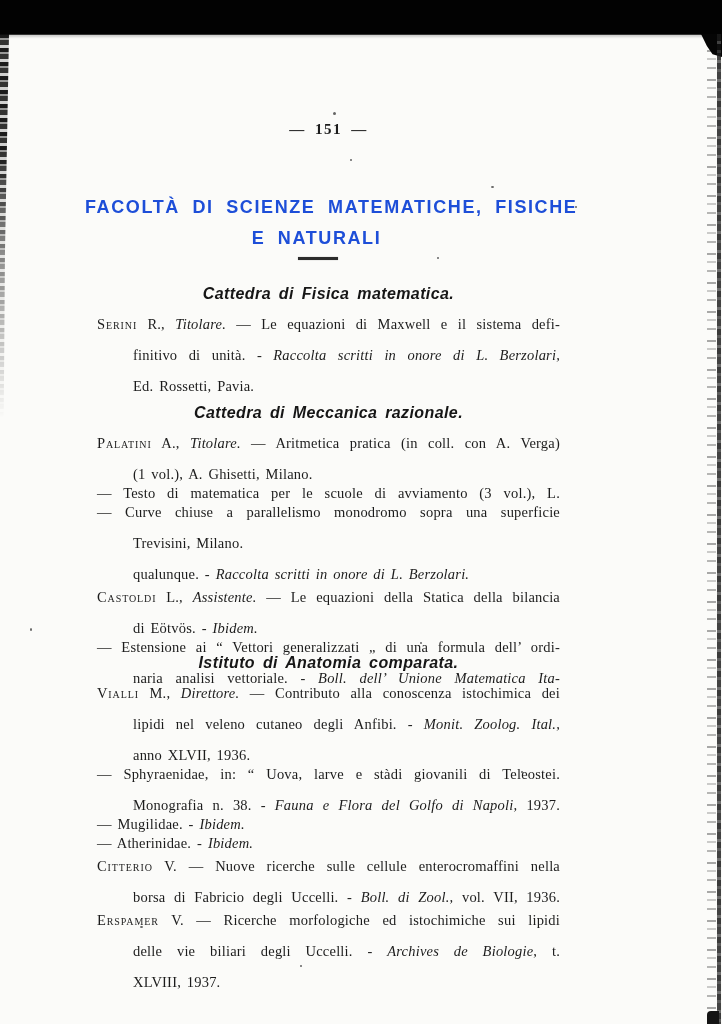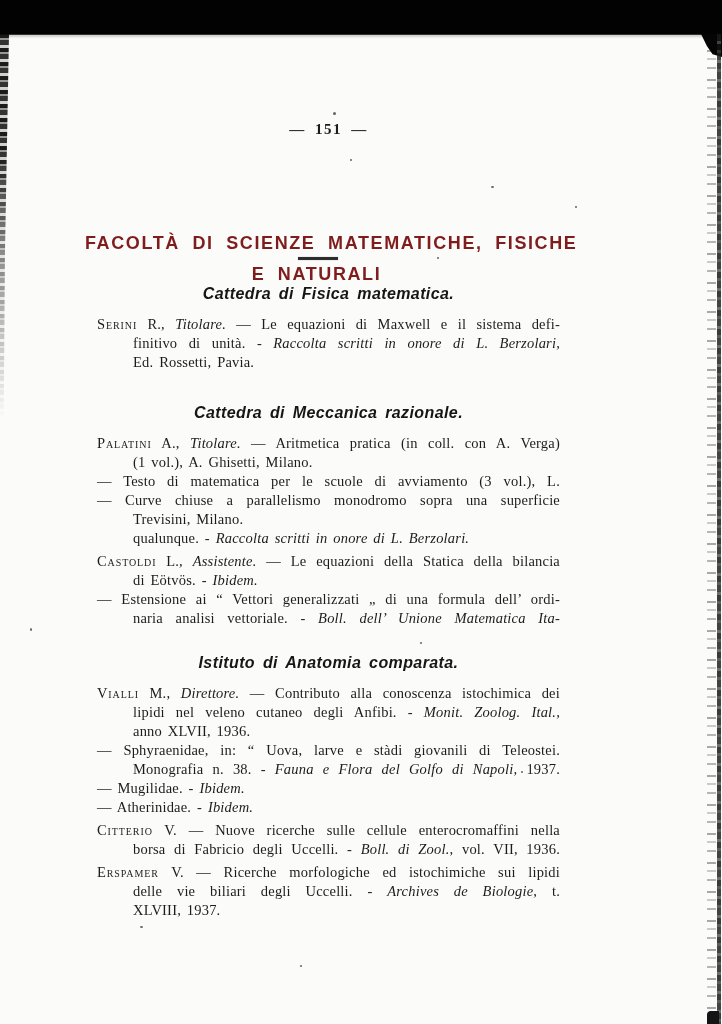--- a/index.html
+++ b/index.html
@@ -30,33 +30,33 @@
       rgba(0,0,0,.6) 0 2px, transparent 2px 8px,
       rgba(0,0,0,.35) 8px 10px, transparent 10px 17px,
       rgba(0,0,0,.5) 17px 19px, transparent 19px 29px);}
   .corner-bottom{position:absolute;right:3px;bottom:0;width:12px;height:13px;background:#141414;border-radius:4px 0 0 0;}
   .speck{position:absolute;background:#3f3f3f;border-radius:50%;opacity:.8;}
   
   .pagenum{position:absolute;top:121px;left:97px;width:463px;text-align:center;
     font-size:15px;font-weight:700;letter-spacing:1.5px;word-spacing:4px;}
   .title{position:absolute;top:192px;left:85px;width:463px;text-align:center;
     font-family:"Liberation Sans", sans-serif;font-weight:700;font-size:18px;
-    letter-spacing:1.6px;word-spacing:6px;line-height:31px;color:#7f1d1d;margin-top:36px;}
+    letter-spacing:1.6px;word-spacing:6px;line-height:31px;color:#1d4ed8;}
   .title div{white-space:nowrap;}
   .title-rule{position:absolute;top:257px;left:298px;width:40px;height:3px;background:#2c2c2c;
     box-shadow:0 0 1px rgba(0,0,0,.5);}
   .sec{position:absolute;left:97px;width:463px;}
   .sec1{top:284px;} .sec2{top:403px;} .sec3{top:653px;}
   .sec-heading{margin:0 0 11px 0;text-align:center;white-space:nowrap;
     font-family:"Liberation Sans", sans-serif;font-weight:700;font-size:16px;
     letter-spacing:.4px;word-spacing:3px;line-height:20px;color:#161616;font-style:italic;}
   .entry{margin:0 0 4px 0;}
   .line{font-size:14.5px;line-height:19px;letter-spacing:.2px;word-spacing:2px;
     text-align:left;white-space:normal;}
-  .line.ind{padding-left:36px;}
+  .line.ind{padding-left:36px;margin-top:12px;}
   .line.just{text-align:justify;text-align-last:justify;}
   .sc{font-variant:small-caps;letter-spacing:.9px;}
   .it{font-style:italic;}
   .rm{font-style:normal;}
 </style>
 </head>
 <body>
 
 <div class="page">
 

